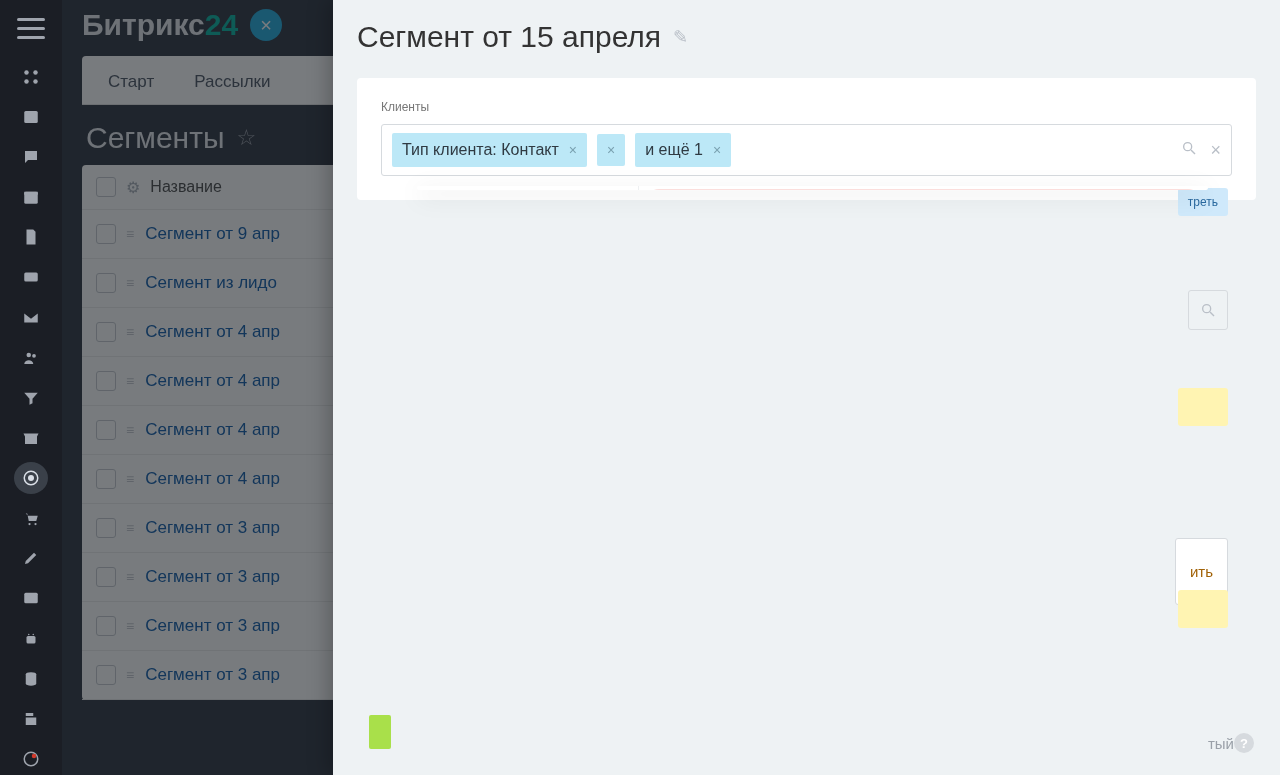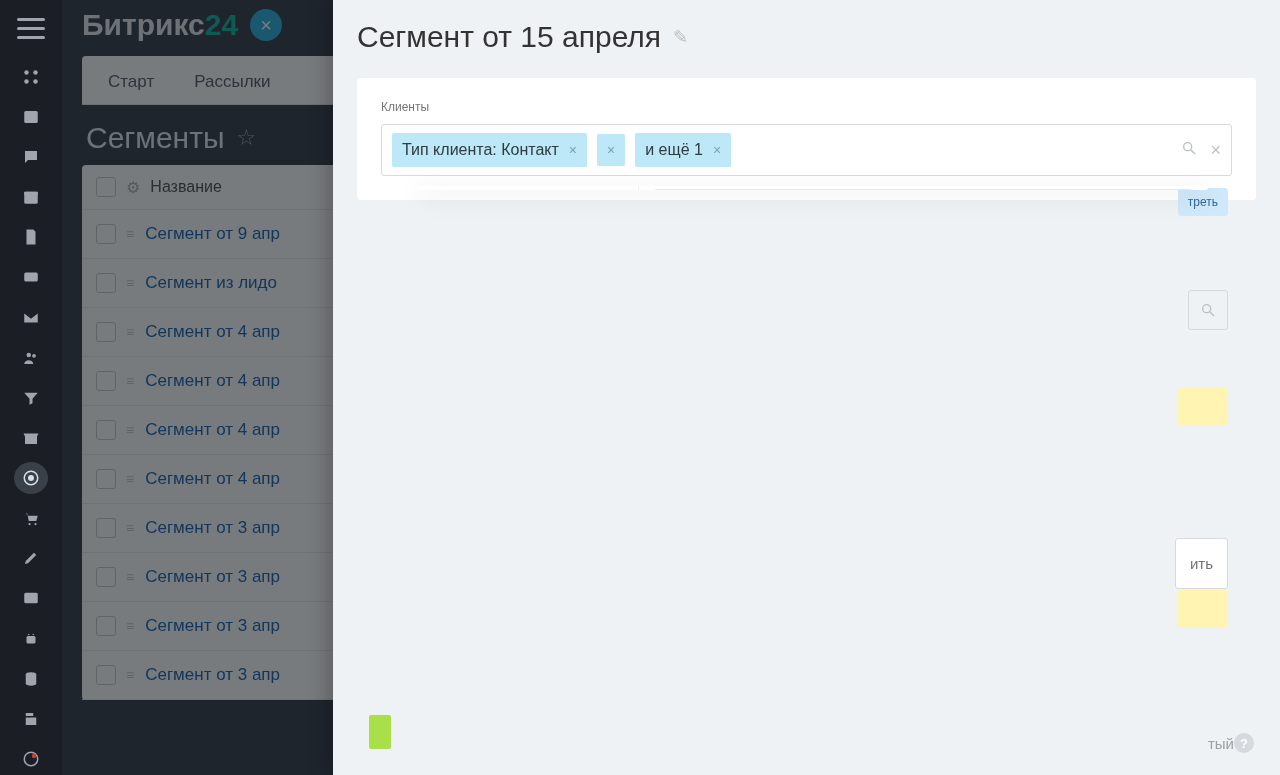--- a/index.html
+++ b/index.html
@@ -47,21 +47,21 @@
   .chip .x { color:#7aa1b0; cursor:pointer; font-size:14px;}
   .chipbar .searchic { position:absolute; right:34px; top:50%; transform:translateY(-50%); color:#b9bfc7; cursor:pointer;}
   .chipbar .clearic { position:absolute; right:10px; top:50%; transform:translateY(-50%); color:#b9bfc7; cursor:pointer; font-size:18px;}
   .watchbtn { position:absolute; right:28px; top:110px; background:#cfe9fb; color:#2a6aa0; font-size:12px; padding:7px 10px; border-radius:3px; }
   
   .filterdrop { position:absolute; left:60px; top:108px; right:48px; bottom:10px; background:#fff; box-shadow:0 6px 24px rgba(0,0,0,0.18); border-radius:3px; display:flex; overflow:hidden;}
   .presets { width:222px; border-right:1px solid #eef0f2; padding-top:12px; overflow:auto;}
   .formpane { flex:1; position:relative;}
   .formpane-inner { position:absolute; left:10px; top:6px; right:10px; bottom:56px; border:3px solid #f07a74; border-radius:10px; padding:18px 22px 14px; overflow:auto; box-shadow:0 0 0 3px rgba(240,122,116,0.25);}
   
-  .edge-btn { position:absolute; right:28px; background:#fff; border:1px solid #d6dade; border-radius:3px; padding:16px 14px; font-size:15px; color:#737373;}
+  .edge-btn { position:absolute; right:28px; background:#fff; border:1px solid #d6dade; border-radius:3px; padding:24px 14px; font-size:15px; color:#a16207;}
   .edge-search { position:absolute; right:28px; top:212px; width:40px; height:40px; border:1px solid #d6dade; border-radius:3px; display:flex; align-items:center; justify-content:center; color:#b9bfc7;}
   .yellowbar { position:absolute; right:28px; height:38px; width:50px; background:#fff4b2; border-radius:3px;}
   .greensq { position:absolute; left:36px; bottom:26px; width:22px; height:34px; background:#a9e04a; border-radius:2px;}
   .help { position:absolute; right:26px; bottom:22px; display:flex; align-items:center; color:#9aa0a8; font-size:15px;}
   .help .q { width:20px; height:20px; border-radius:50%; background:#d6dade; color:#fff; display:flex; align-items:center; justify-content:center; font-size:13px; font-weight:700;}
 </style>
 </head>
 <body>
 
 <div class="app">

